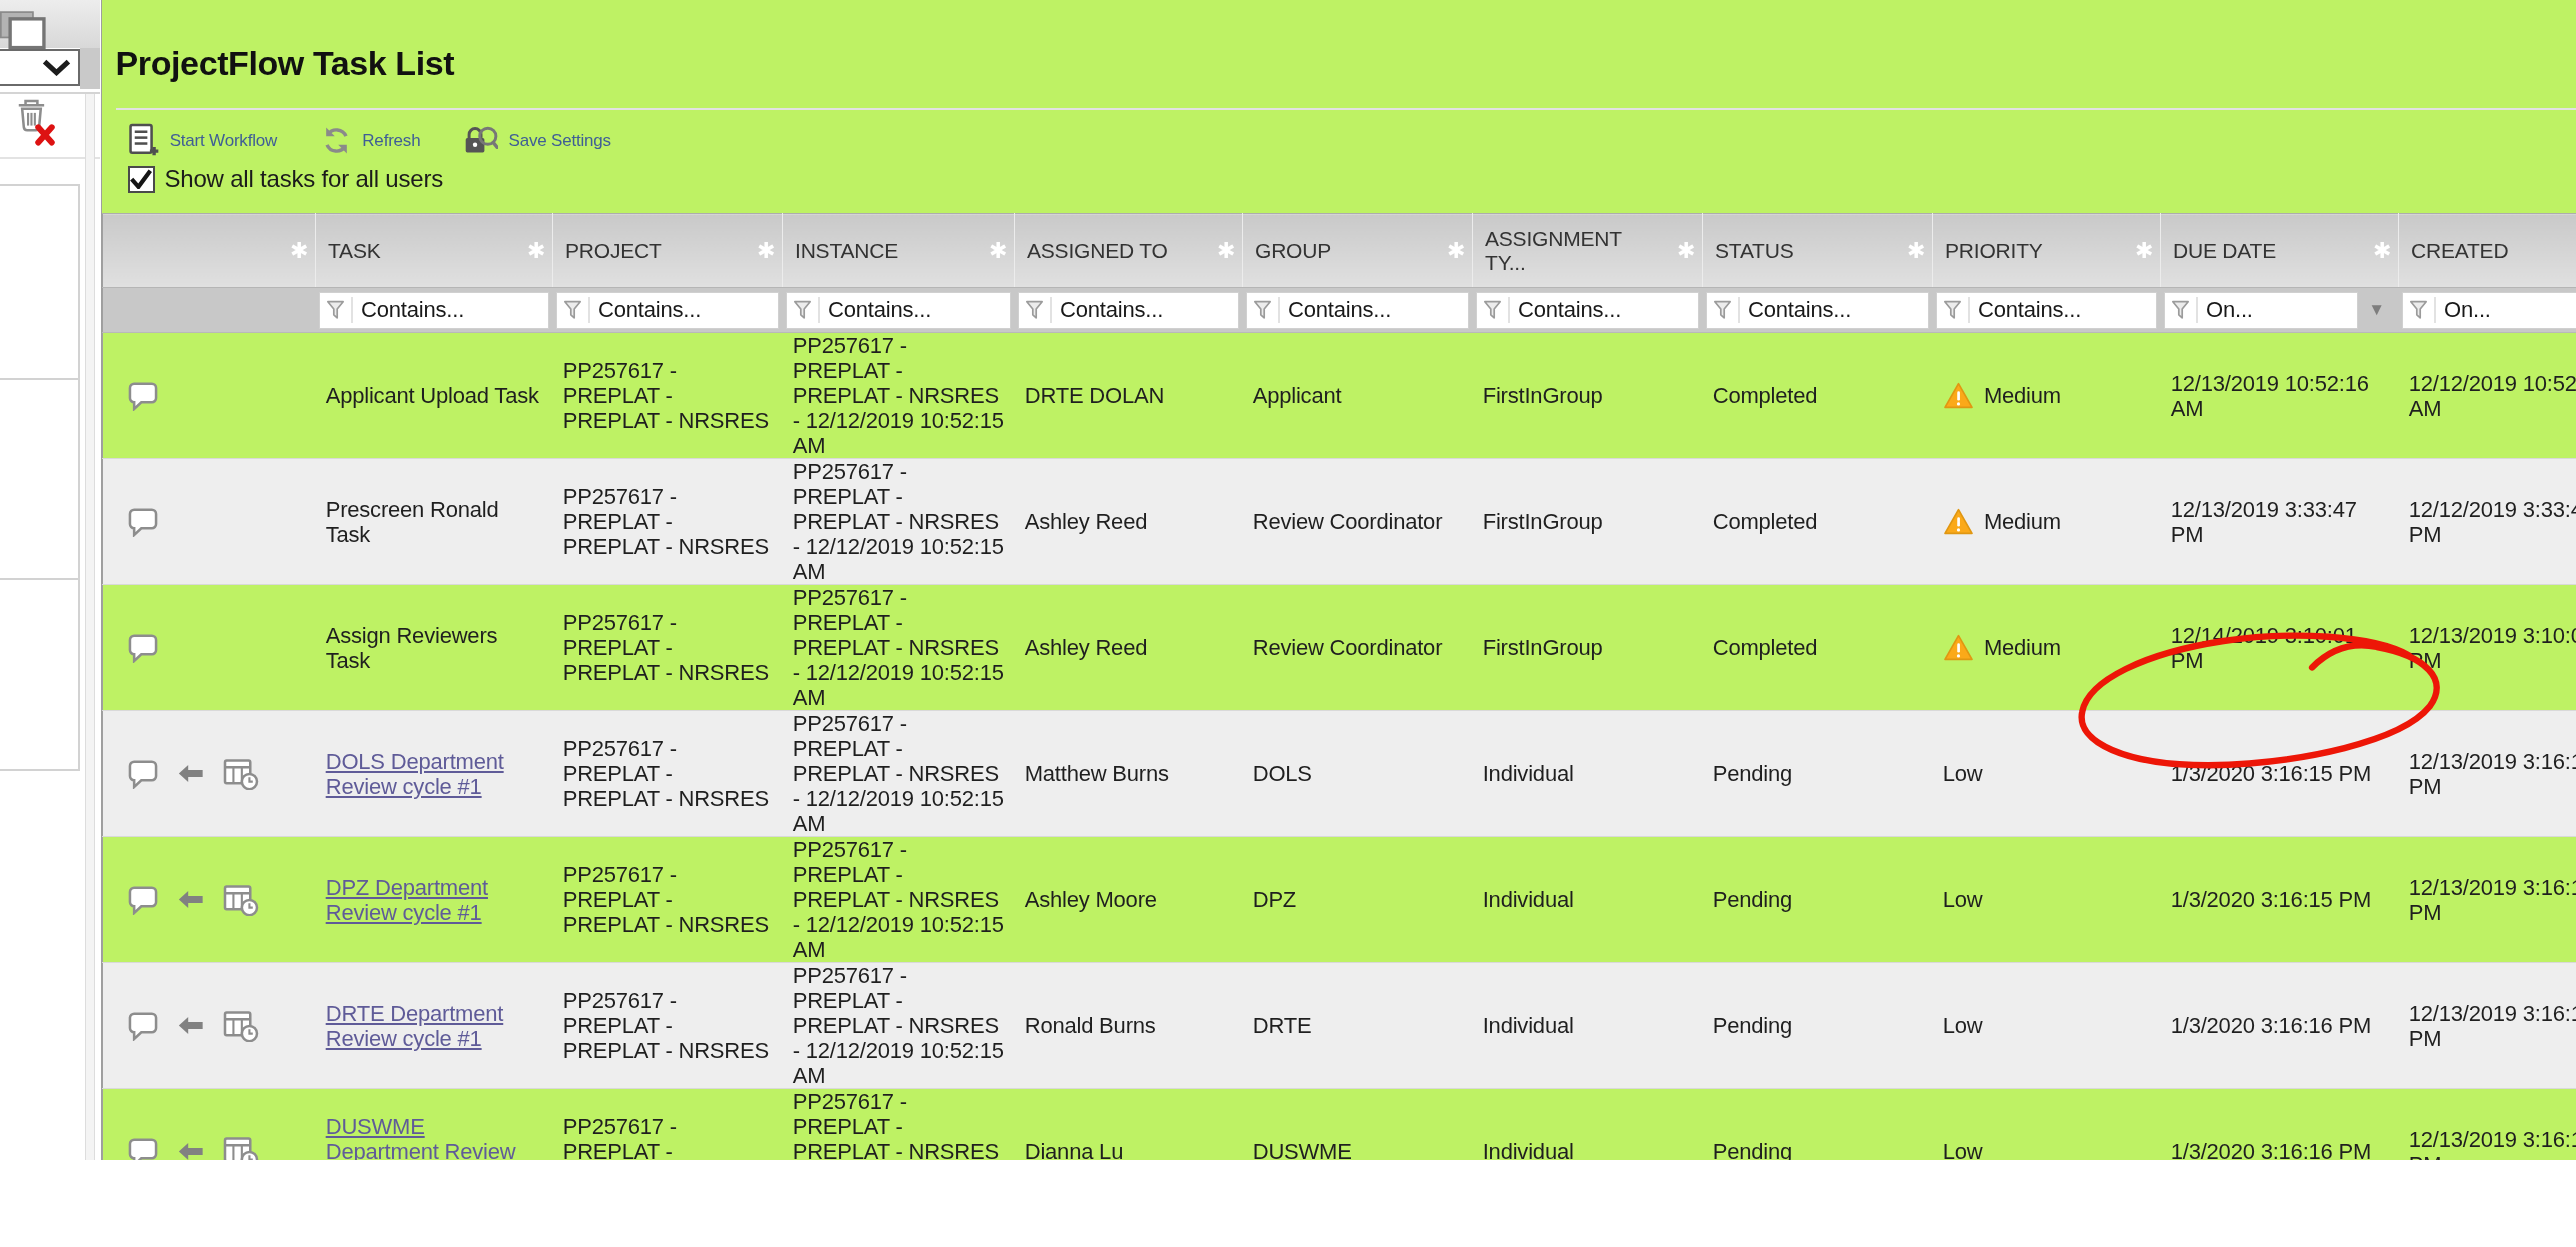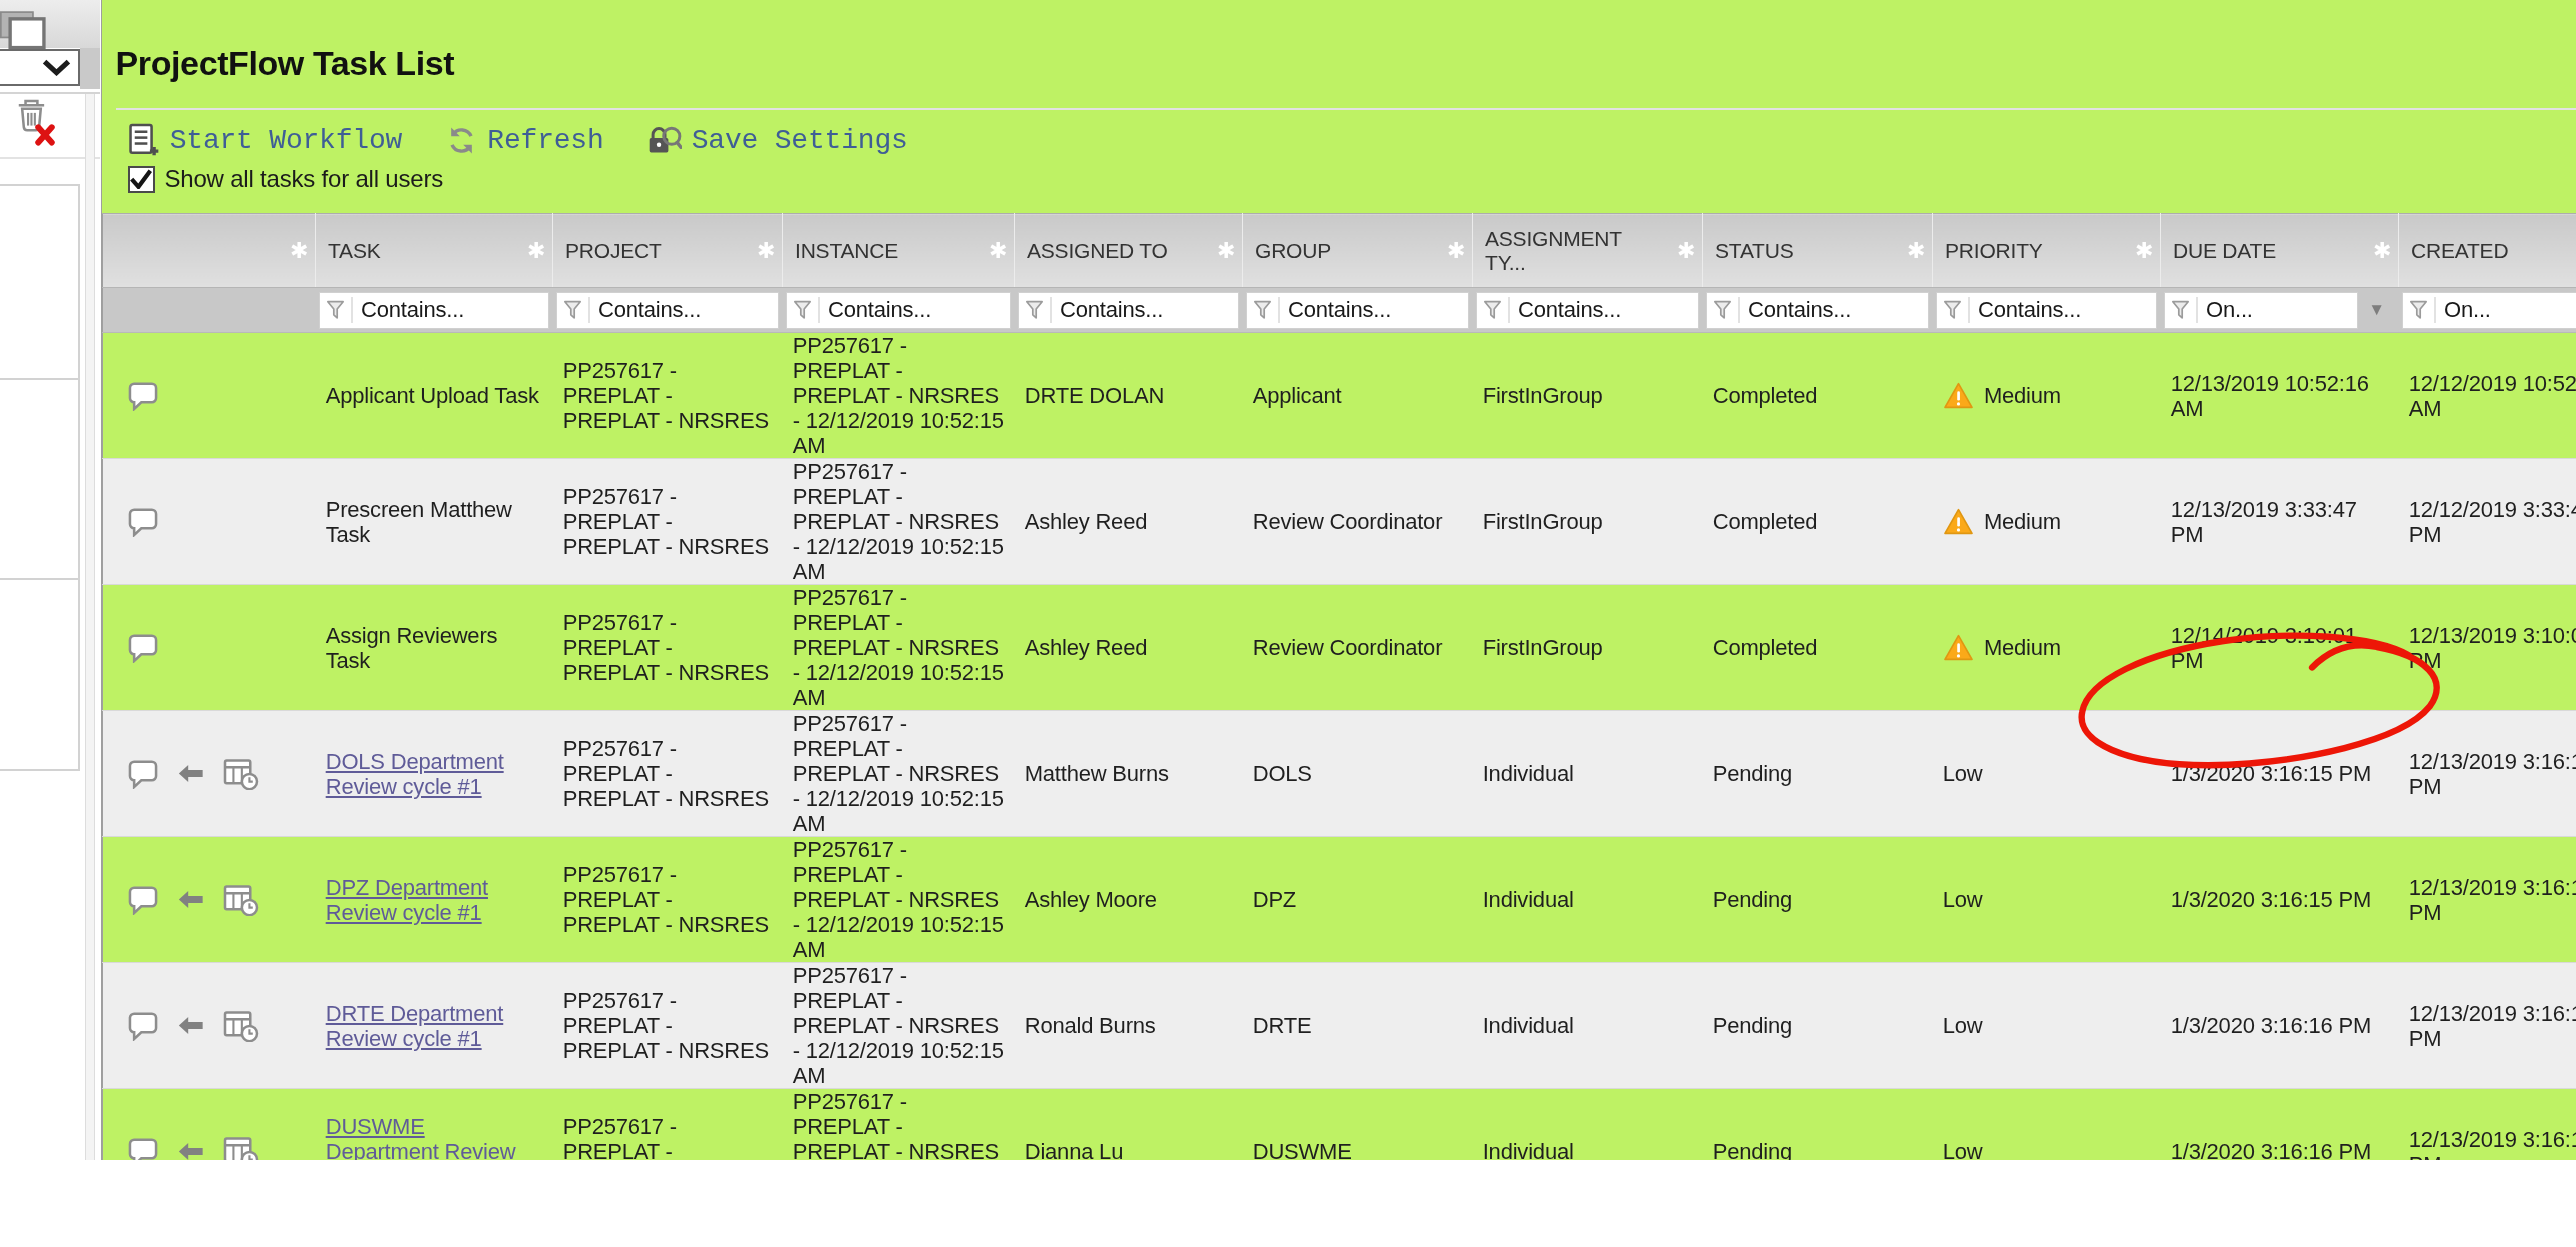--- a/index.html
+++ b/index.html
@@ -19,21 +19,21 @@
   .trash-btn { position:absolute; left:12px; top:95px; width:58px; height:56px; cursor:pointer; }
   .side-hr2 { position:absolute; left:0; top:157px; width:100px; height:1.7px; background:#e3e3e3; }
   .side-panel { position:absolute; left:-10.2px; width:90px; background:#fff; border:2.6px solid #d2d2d2; }
   .pane-divider { position:absolute; left:85px; top:94px; width:10.2px; height:1154px; background:#f4f4f4; border-left:1.7px solid #ddd; border-right:1.7px solid #ddd; }
   
   .main { position:absolute; left:102px; top:0; width:2474px; height:1248px; }
   .page-title { position:absolute; left:13.6px; top:44px; font-size:34px; font-weight:700; color:#111; letter-spacing:-0.4px; }
   .title-hr { position:absolute; left:13.6px; top:108px; right:0; height:1.7px; background:#e2e2e2; }
   .toolbar { position:absolute; left:25.5px; top:119px; height:43px; display:flex; align-items:center; gap:44px; }
   .tb-btn { display:flex; align-items:center; gap:10.2px; cursor:pointer; }
-  .tb-btn span.lbl { font-size:28px; color:#3f5e96;font-family:Liberation Mono, monospace; }
+  .tb-btn span.lbl { font-size:17px; color:#3f5e96; }
   .chk-row { position:absolute; left:25.5px; top:165px; display:flex; align-items:center; gap:10px; }
   .chk-box { width:27px; height:27px; border:2.6px solid #4a4a4a; background:#fff; display:flex; align-items:center; justify-content:center; cursor:pointer; }
   .chk-row span.lbl { font-size:24px; color:#1b1b1b; }
   
   .grid-wrap { position:absolute; left:0; top:213px; width:2474px; height:1035px; overflow:hidden; }
   table.grid { border-collapse:collapse; table-layout:fixed; width:2508px; border-left:1.7px solid #9f9f9f; border-top:1.7px solid #adadad; }
   .col-icons{width:213px}.col-task{width:237px}.col-project{width:230px}.col-instance{width:232px}
   .col-assigned{width:228px}.col-group{width:230px}.col-assignment{width:230px}.col-status{width:230px}
   .col-priority{width:228px}.col-due{width:238px}.col-created{width:230px}
   th.hcell { position:relative; height:74px; background:linear-gradient(#c9c9c9,#e0e0e0); border-right:1.7px solid #ececec; border-bottom:1.7px solid #b5b5b5; text-align:left; vertical-align:middle; padding:0 39px 0 12px; font-weight:400; font-size:21px; color:#333; cursor:pointer; }
@@ -349,21 +349,21 @@
             <tr class="shaded">
               <td class="dcell icons-cell">
                 <div class="icoflex">
                   <span class="icon">
                     <svg width="32" height="31" viewBox="0 0 38 36">
                       <path d="M8.5 4h21a5 5 0 0 1 5 5v12a5 5 0 0 1-5 5H17l-8.5 8v-8a5 5 0 0 1-5-5V9a5 5 0 0 1 5-5z" fill="#fff" stroke="#8d8d8d" stroke-width="3"></path>
                     </svg>
                   </span>
                 </div>
               </td>
-              <td class="dcell">Prescreen Matthew Task</td>
+              <td class="dcell">Prescreen Ronald Task</td>
               <td class="dcell">PP257617 - PREPLAT - PREPLAT - NRSRES</td>
               <td class="dcell">PP257617 - PREPLAT - PREPLAT - NRSRES - 12/12/2019 10:52:15 AM</td>
               <td class="dcell">Ashley Reed</td>
               <td class="dcell">Review Coordinator</td>
               <td class="dcell">FirstInGroup</td>
               <td class="dcell">Completed</td>
               <td class="dcell">
                 <div class="prio">
                   <span class="icon">
                     <svg width="31" height="27" viewBox="0 0 36 32">

